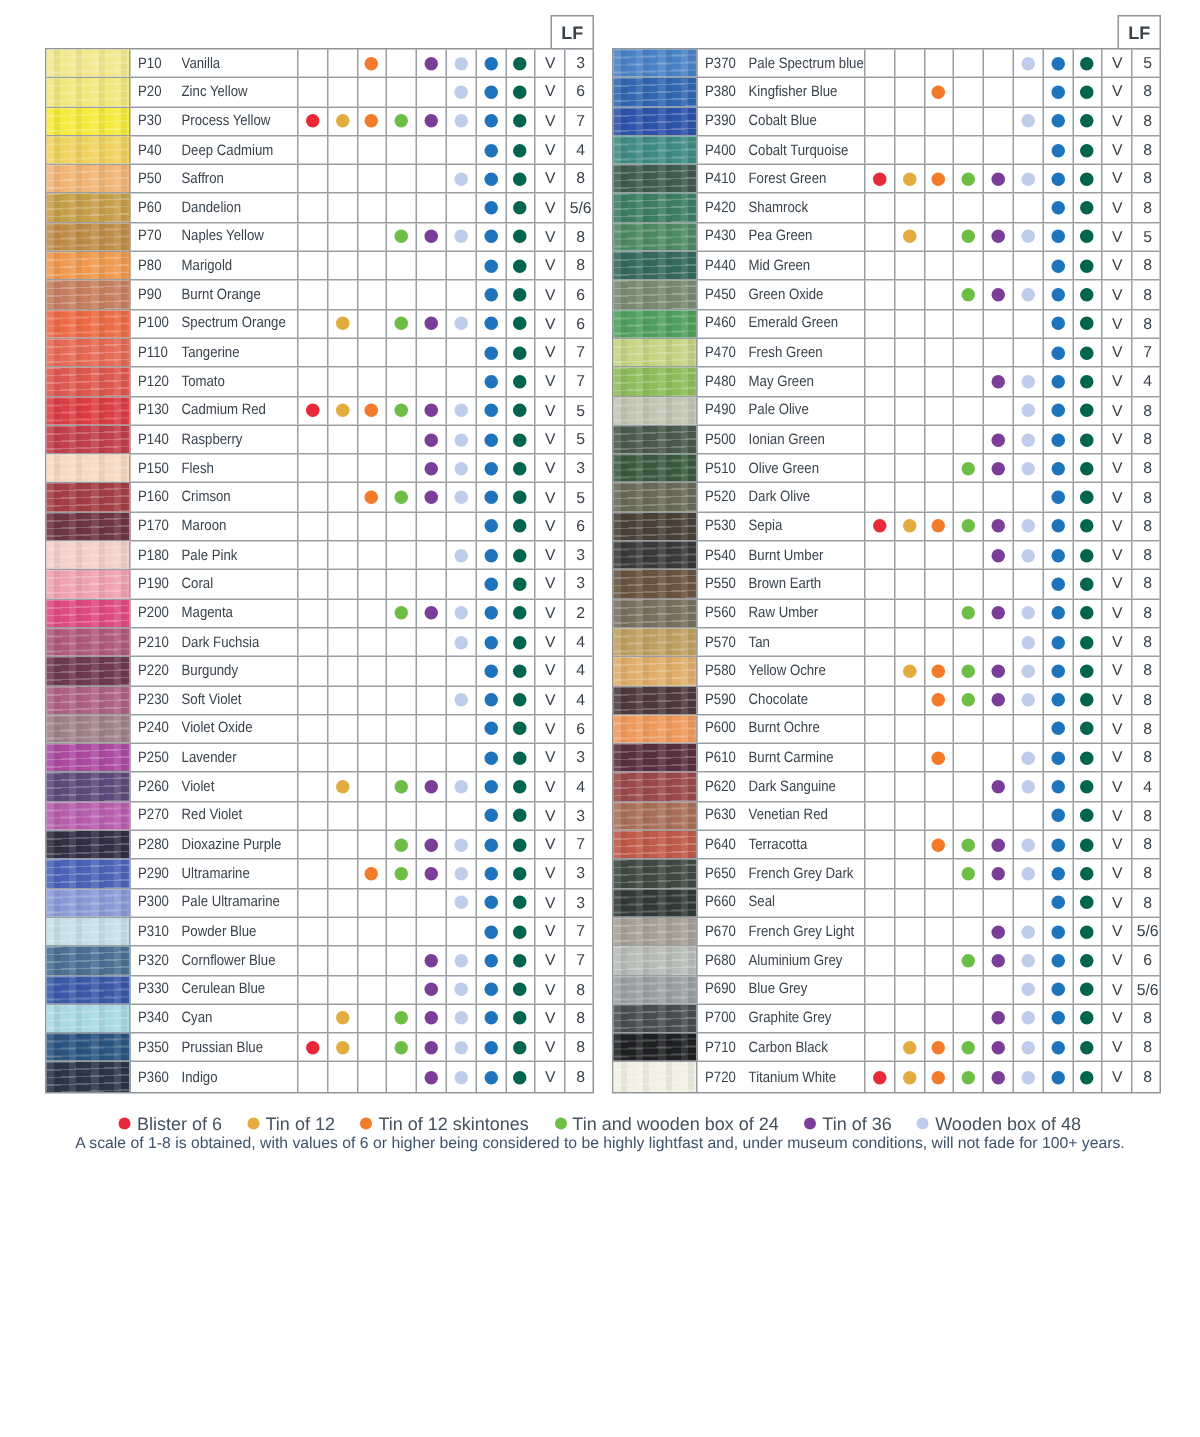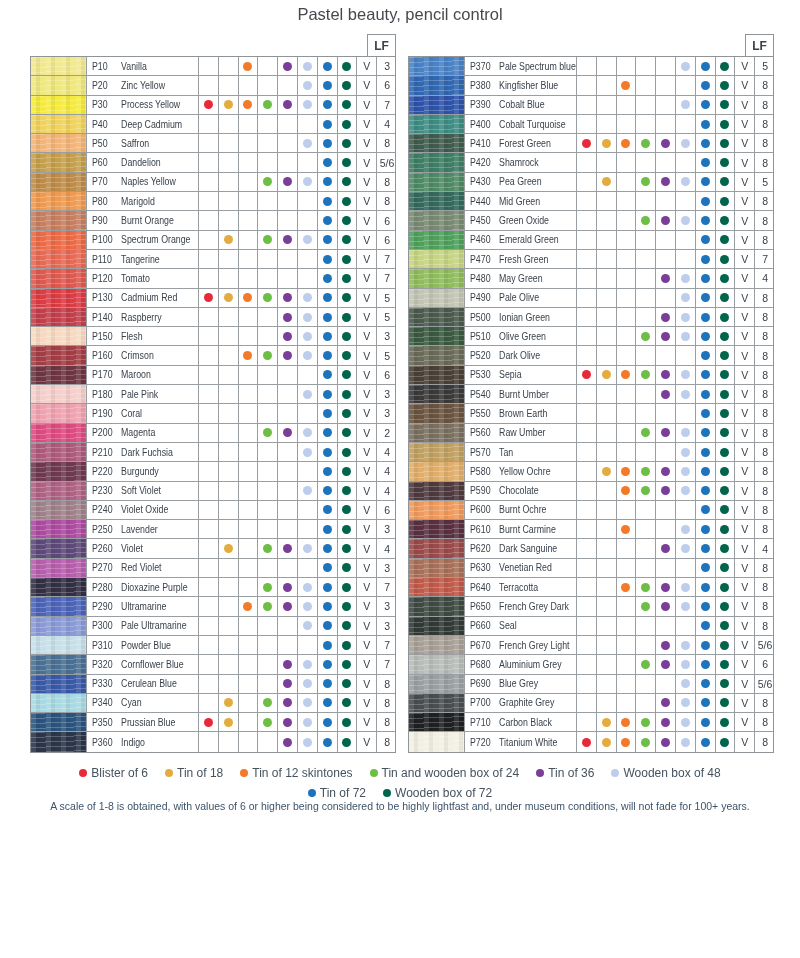--- a/index.html
+++ b/index.html
@@ -42,21 +42,20 @@
   .lfline{margin-top:12px;text-align:center;font-size:12px;font-weight:bold;
           color:#4a5056;white-space:nowrap;}
   .fine{text-align:center;font-size:10.5px;color:#3d536b;line-height:1.32;
         white-space:nowrap;}
   .fine.first{margin-top:6px;}
 </style>
 </head>
 <body>
 
 <div class="page">
-  <div class="subtitle">Pastel beauty, pencil control</div>
 
   <div class="tables">
     <div class="twrap">
       <div class="lfhead">LF</div>
       <div class="grid" id="grid-left">
           <div class="row">
             <div class="c swatch" style="background: rgb(242, 233, 143);"></div>
             <div class="c namecell">
               <span class="nwrap"><span class="code">P10</span><span class="pname">Vanilla</span></span>
             </div>
@@ -1784,44 +1783,34 @@
     </div>
   </div>
 
   <div class="legend legend1" id="legend1">
       <span class="litem">
         <span class="ldot" style="background: rgb(232, 41, 58);"></span>
         <span class="llab">Blister of 6</span>
       </span>
       <span class="litem">
         <span class="ldot" style="background: rgb(226, 172, 63);"></span>
-        <span class="llab">Tin of 18</span>
+        <span class="llab">Tin of 12</span>
       </span>
       <span class="litem">
         <span class="ldot" style="background: rgb(243, 122, 40);"></span>
         <span class="llab">Tin of 12 skintones</span>
       </span>
       <span class="litem">
         <span class="ldot" style="background: rgb(108, 190, 69);"></span>
         <span class="llab">Tin and wooden box of 24</span>
       </span>
       <span class="litem">
         <span class="ldot" style="background: rgb(122, 62, 152);"></span>
         <span class="llab">Tin of 36</span>
       </span>
       <span class="litem">
         <span class="ldot" style="background: rgb(189, 205, 235);"></span>
         <span class="llab">Wooden box of 48</span>
       </span>
     </div>
-  <div class="legend legend2" id="legend2">
-      <span class="litem">
-        <span class="ldot" style="background: rgb(30, 116, 188);"></span>
-        <span class="llab">Tin of 72</span>
-      </span>
-      <span class="litem">
-        <span class="ldot" style="background: rgb(0, 101, 76);"></span>
-        <span class="llab">Wooden box of 72</span>
-      </span>
-    </div>
 
   <div class="fine">A scale of 1-8 is obtained, with values of 6 or higher being considered to be highly lightfast and, under museum conditions, will not fade for 100+ years.</div>
 </div>
 
 </body></html>

